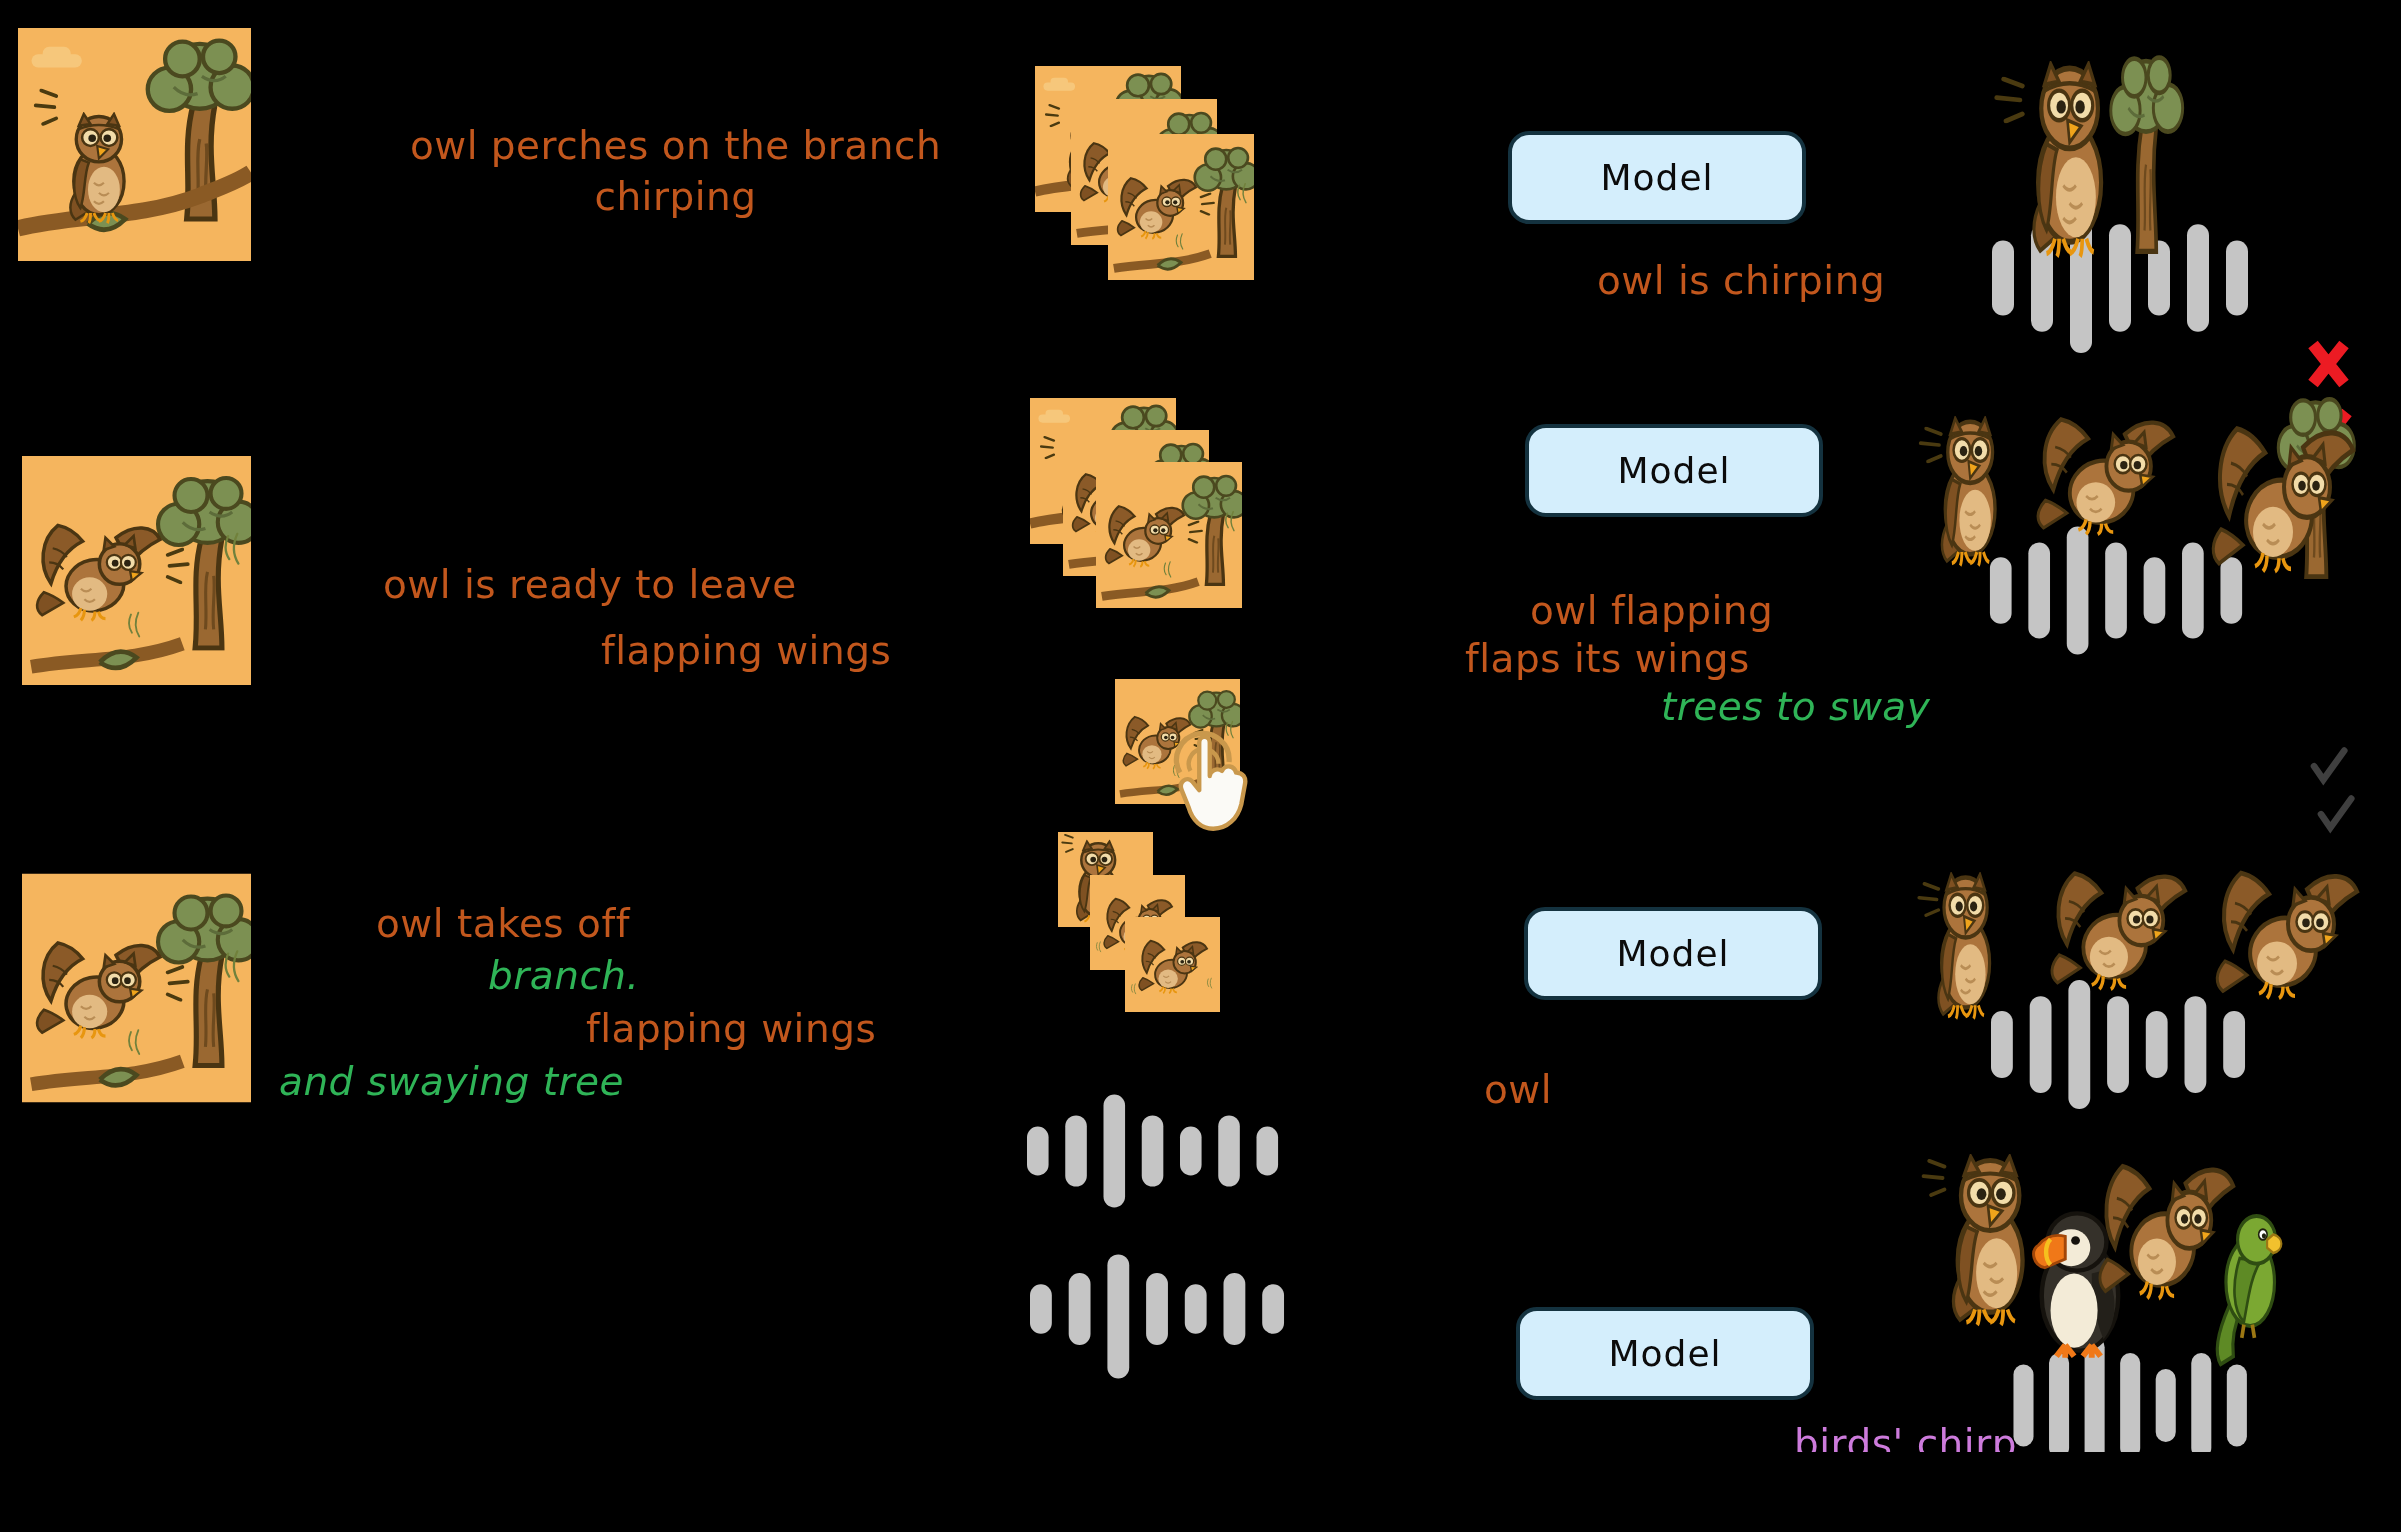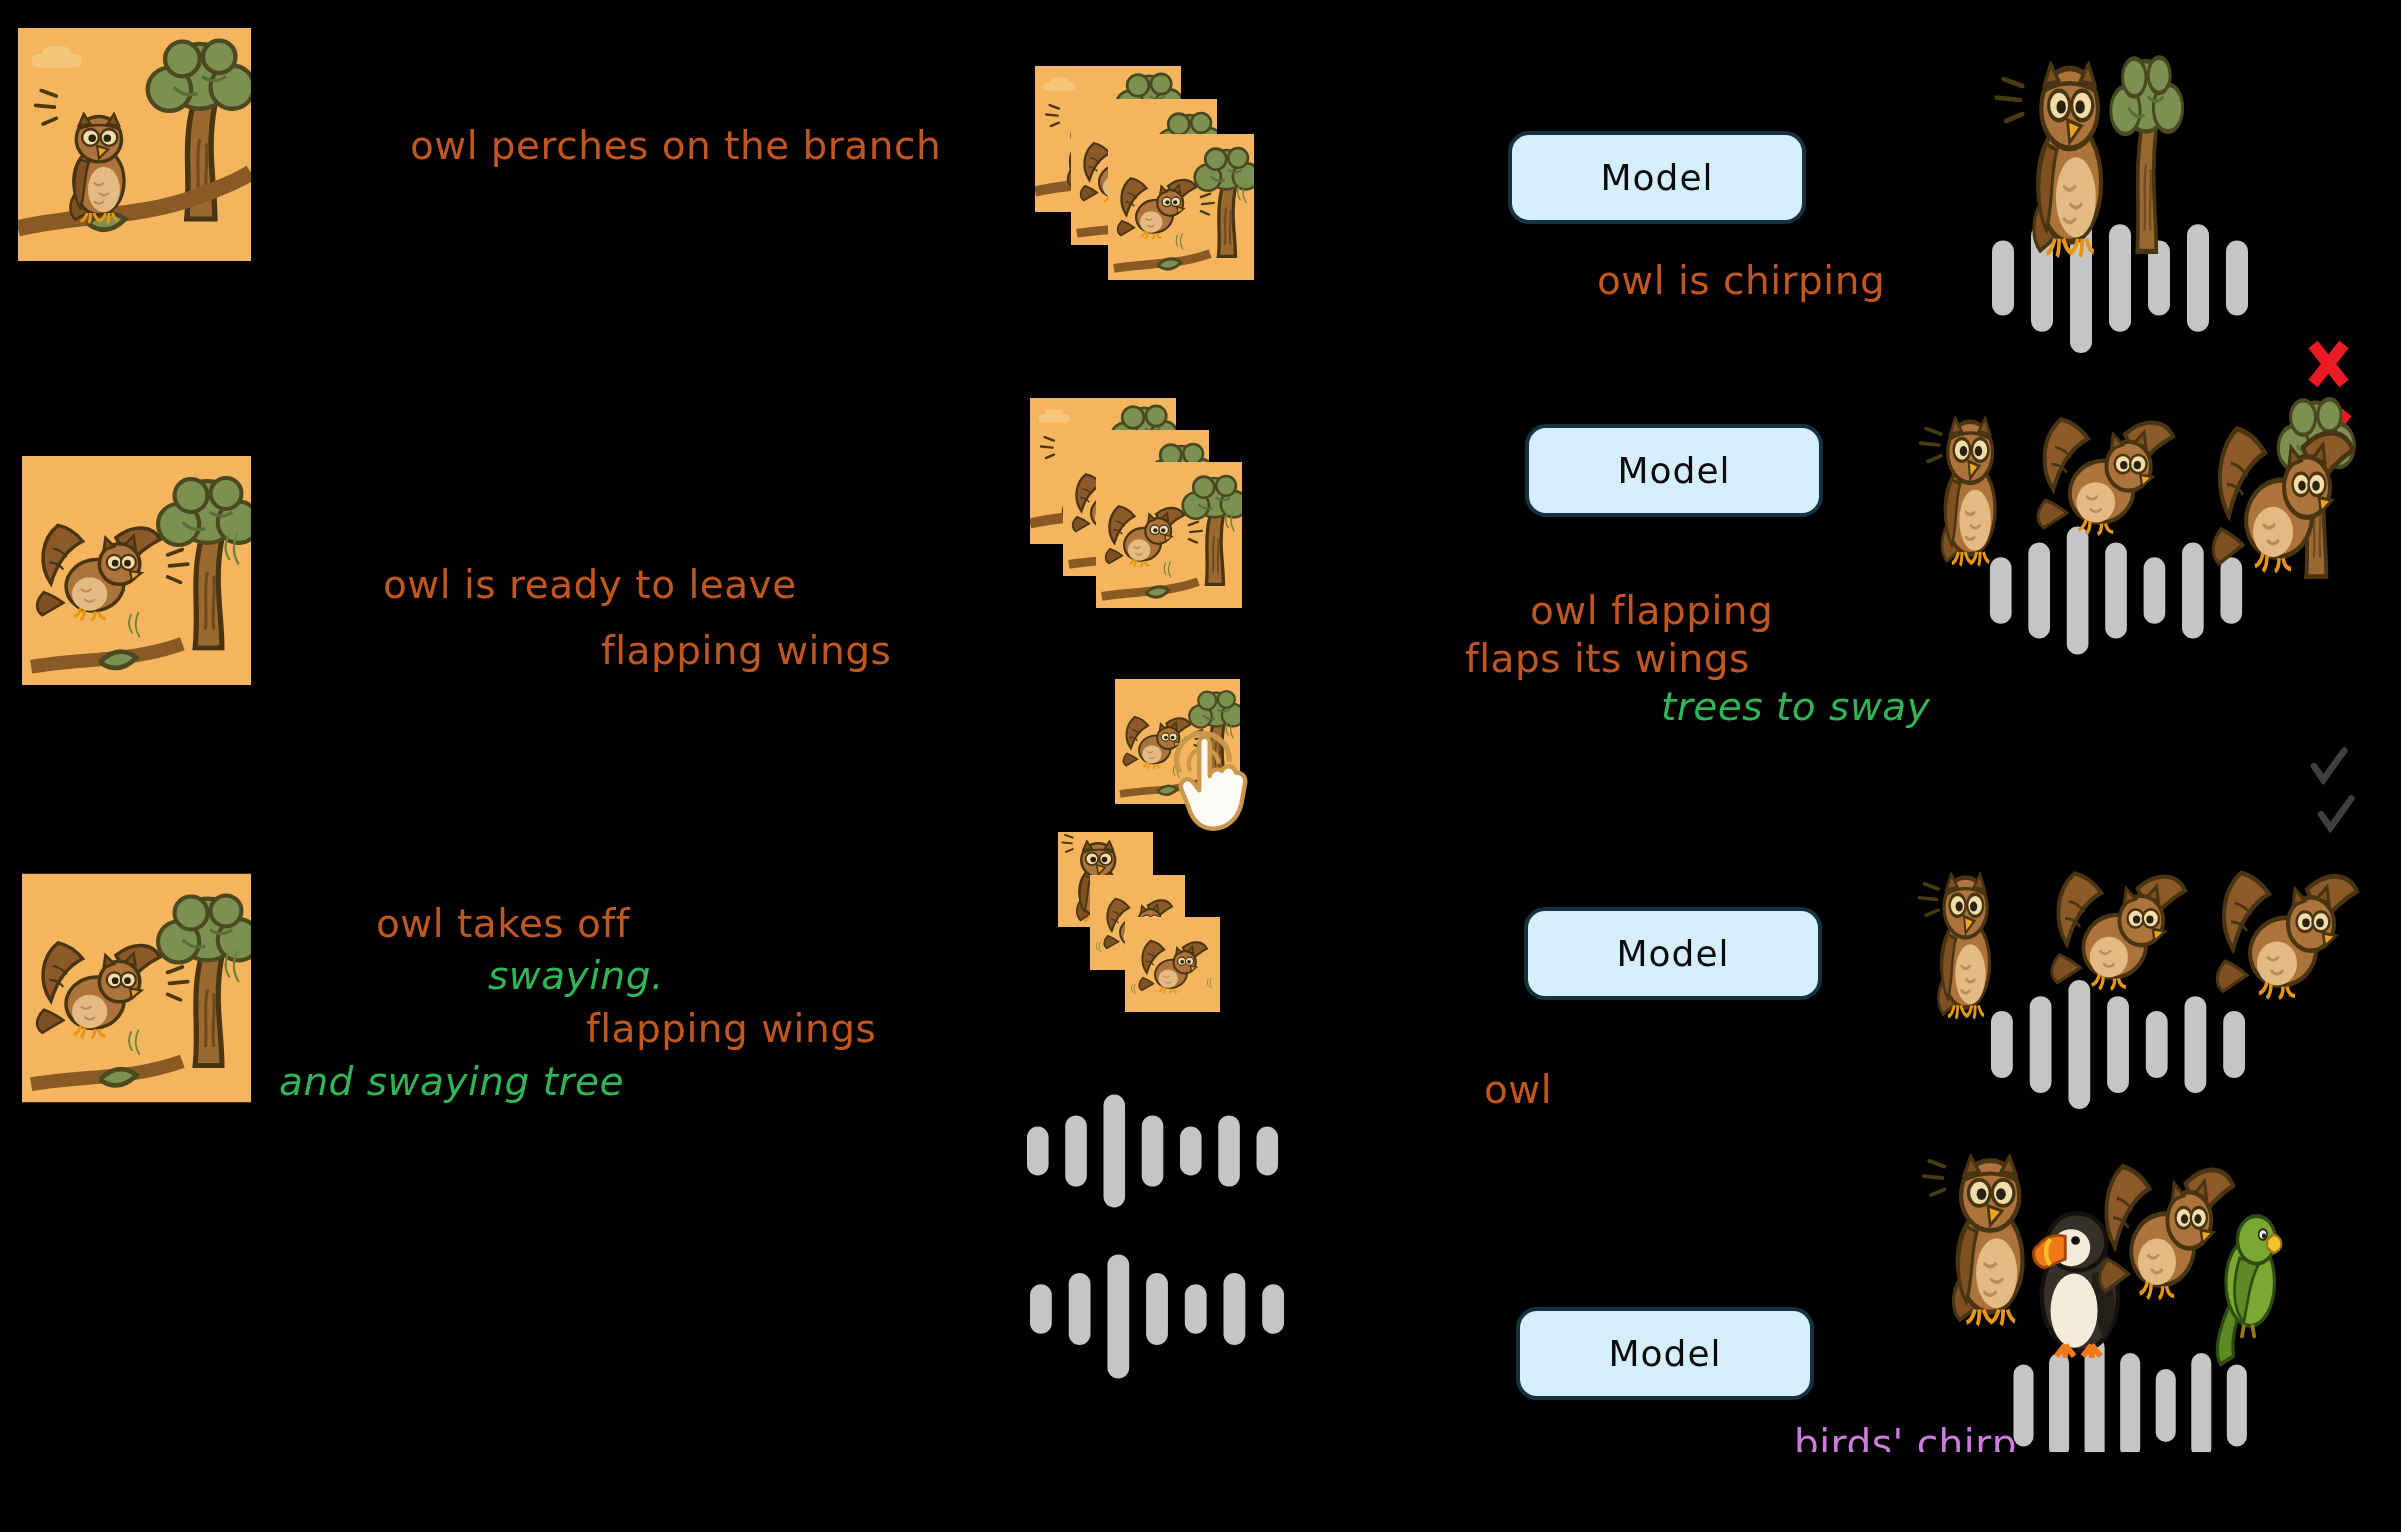--- a/index.html
+++ b/index.html
@@ -172,20 +172,21 @@
       </symbol>
     </defs>
   </svg>
 
   <svg class="abs" style="left:17.5px;top:25px;width:233px;height:239px" viewBox="0 0 100 100">
       <use href="#sceneA"></use>
     </svg>
 
   <div class="cap orange center2" style="left:350px;top:121px">
     <div>owl perches on the branch</div>
+    <div>chirping</div>
   </div>
 
   <div class="abs" style="left:1035px;top:66px;width:225px;height:220px">
     <svg class="abs" style="left:0;top:0;width:146px;height:146px" viewBox="0 0 100 100">
         <use href="#sceneA"></use>
       </svg>
     <svg class="abs" style="left:36px;top:33px;width:146px;height:146px" viewBox="0 0 100 100">
         <use href="#sceneB"></use>
       </svg>
     <svg class="abs" style="left:73px;top:68px;width:146px;height:146px" viewBox="0 0 100 100">
@@ -297,21 +298,21 @@
     </svg>
   <svg class="abs" style="left:1164px;top:727px;width:88px;height:114px" viewBox="0 0 100 130">
       <use href="#handtap"></use>
     </svg>
 
   <svg class="abs" style="left:21.5px;top:867px;width:229px;height:242px" viewBox="0 0 100 100">
       <use href="#sceneB"></use>
     </svg>
 
   <div class="cap orange" style="left:376px;top:899px">owl takes off</div>
-  <div class="cap green" style="left:488px;top:951px">swaying.</div>
+  <div class="cap green" style="left:488px;top:951px">branch.</div>
   <div class="cap orange" style="left:586px;top:1004px">flapping wings</div>
   <div class="cap green" style="left:279px;top:1057px">and swaying tree</div>
 
   <div class="abs" style="left:1058px;top:832px;width:170px;height:185px">
     <svg class="abs" style="left:0;top:0;width:95px;height:95px" viewBox="0 0 100 100">
         <use href="#sceneC"></use>
       </svg>
     <svg class="abs" style="left:32px;top:43px;width:95px;height:95px" viewBox="0 0 100 100">
         <use href="#sceneD"></use>
       </svg>

